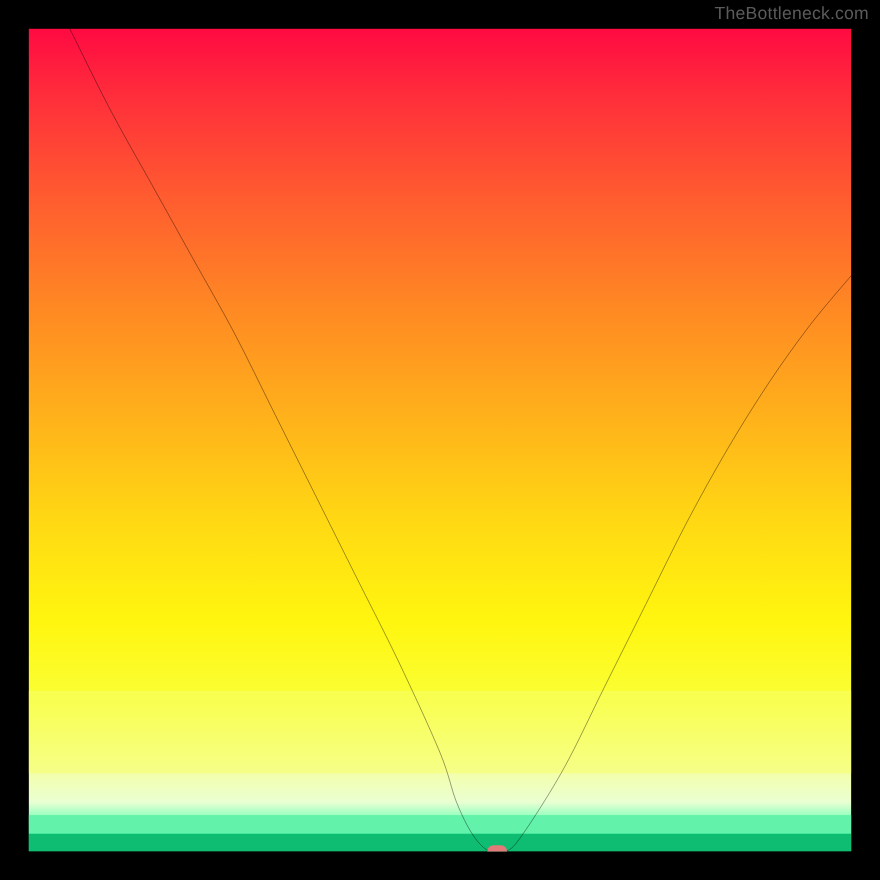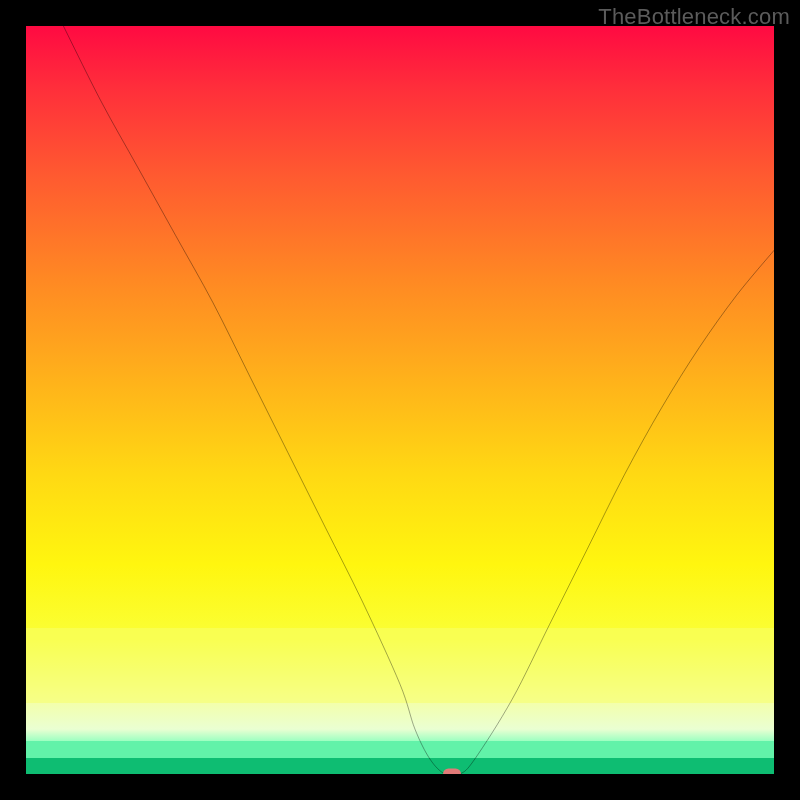--- a/index.html
+++ b/index.html
@@ -15,21 +15,21 @@
     position: relative;
     width: 800px;
     height: 800px;
     background: #000;
   }
   .watermark {
     position: absolute;
     top: 4px;
     right: 10px;
     color: #5b5b5b;
-    font-size: 22px;
+    font-size: 16px;
     font-weight: 400;
     letter-spacing: 0.2px;
     z-index: 10;
   }
   .plot {
     position: absolute;
     left: 26px;
     top: 26px;
     width: 748px;
     height: 748px;

